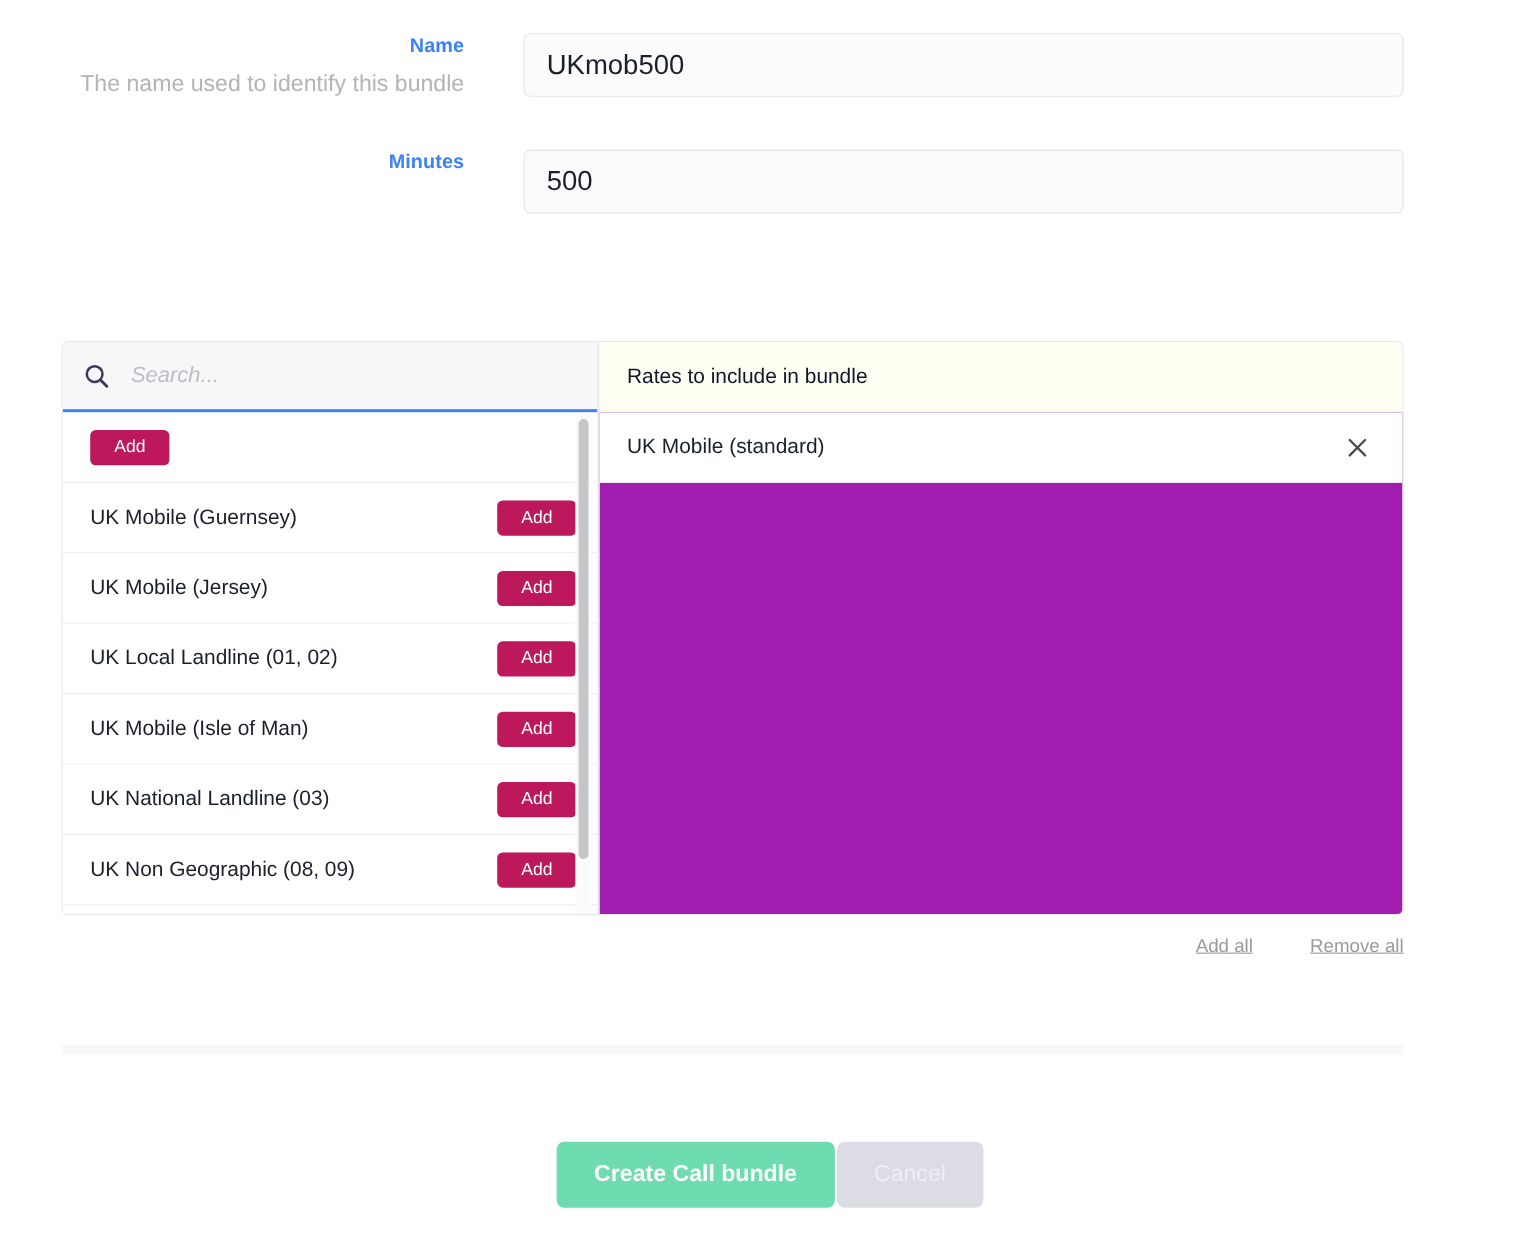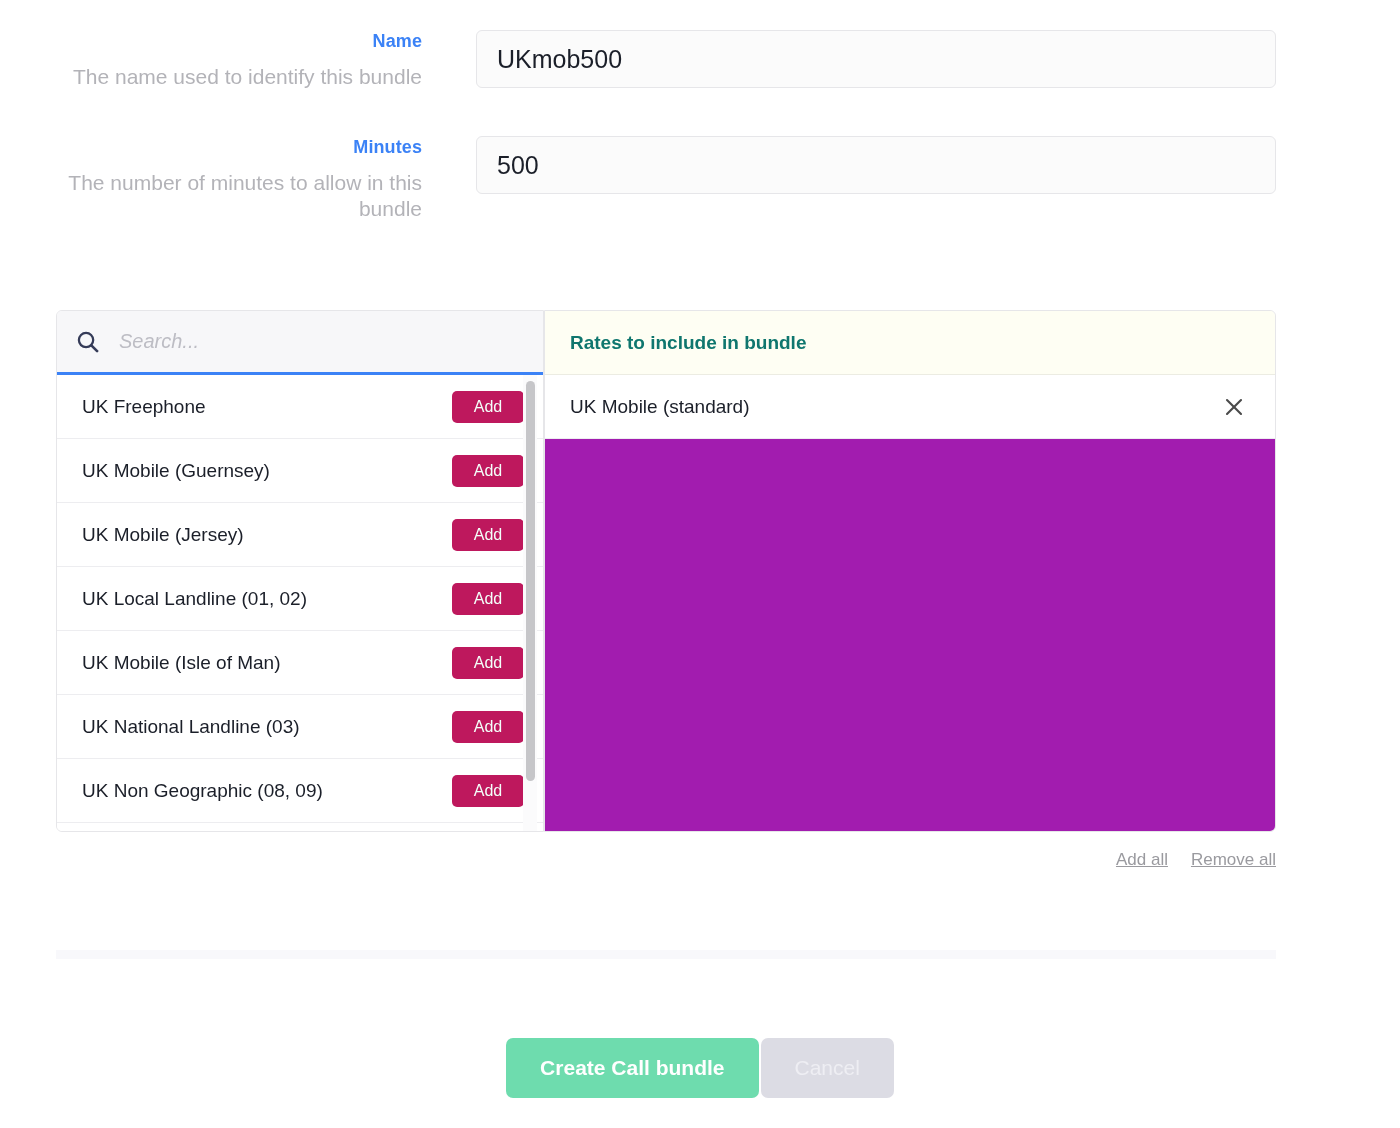--- a/index.html
+++ b/index.html
@@ -165,22 +165,22 @@
   }
   .right-header {
     height: 64px;
     flex: 0 0 64px;
     background: #fefef3;
     border-bottom: 1px solid #ecece2;
     display: flex;
     align-items: center;
     padding: 0 25px;
     font-size: 19px;
-    font-weight: bold;
-    color: #0f766e;
+    font-weight: normal;
+    color: #0f172a;
   }
   .right-body { flex: 1 1 auto; background: #a21caf; }
   .selected-row {
     height: 64px;
     background: #ffffff;
     border-bottom: 1px solid #ededf0;
     display: flex;
     align-items: center;
     padding: 0 25px;
   }
@@ -192,21 +192,21 @@
     cursor: pointer;
     margin-right: 4px;
   }
 
   
   #bulk-links {
     position: absolute;
     right: 124px;
     top: 850px;
     display: flex;
-    gap: 23px;
+    gap: 52px;
     font-size: 17px;
   }
   #bulk-links a {
     color: #9a9a9f;
     text-decoration: underline;
     cursor: pointer;
   }
 
   
   #divider {
@@ -262,42 +262,40 @@
       <div class="field-help">The name used to identify this bundle</div>
     </div>
     <div class="field-control">
       <input class="text-input" type="text" value="UKmob500" style="">
     </div>
   </div>
 
   <div class="field-row" id="mins-row">
     <div class="field-labels">
       <div class="field-label">Minutes</div>
-      <div class="field-help">The number of minutes to allow in this bundle</div>
     </div>
     <div class="field-control">
       <input class="text-input" type="text" value="500" style="">
     </div>
   </div>
 
   <div id="dual-list">
 
     <div class="left-panel">
       <div class="search-header">
         <svg class="search-icon" viewBox="0 0 24 24" fill="none">
           <circle cx="10.2" cy="10.2" r="6.6" stroke="#353b58" stroke-width="2.1"></circle>
           <line x1="15.1" y1="15.1" x2="20.4" y2="20.4" stroke="#353b58" stroke-width="2.4" stroke-linecap="round"></line>
         </svg>
         <input class="search-input" type="text" placeholder="Search..." style="">
       </div>
 
       <div class="scroll-area">
         <div id="available-rates-list">
             <div class="rate-row">
-              <span class="rate-name">UK Freephone</span>
               <button class="add-btn">Add</button>
             </div>
             <div class="rate-row">
               <span class="rate-name">UK Mobile (Guernsey)</span>
               <button class="add-btn">Add</button>
             </div>
             <div class="rate-row">
               <span class="rate-name">UK Mobile (Jersey)</span>
               <button class="add-btn">Add</button>
             </div>

